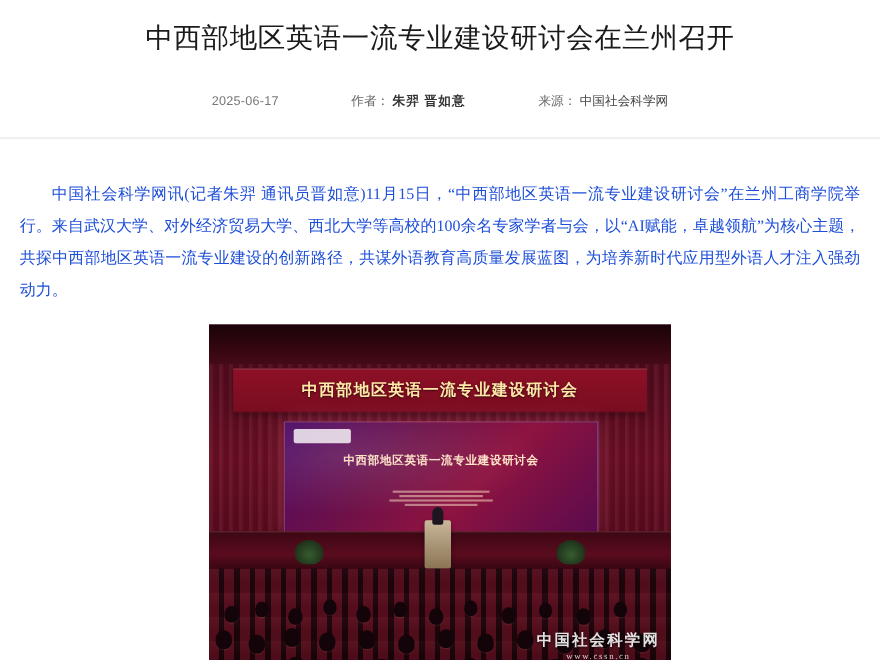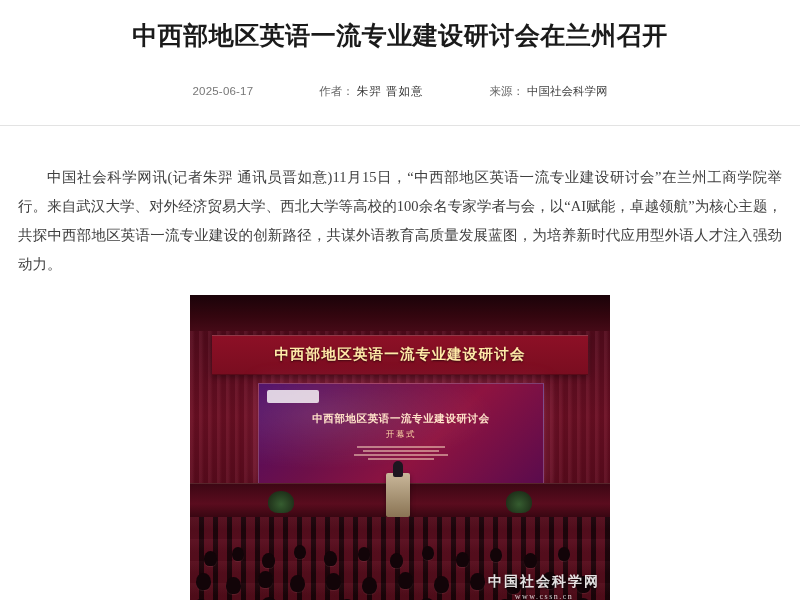--- a/index.html
+++ b/index.html
@@ -21,21 +21,21 @@
     background: #ffffff;
     box-sizing: border-box;
   }
 
   
   .article-title {
     margin: 0;
     padding: 18px 60px 0 60px;
     text-align: center;
     font-size: 25px;
-    font-weight: bold;
+    font-weight: normal;
     letter-spacing: 0.5px;
     color: #1a1a1a;
     line-height: 1.45;
     font-family: "Liberation Serif", serif;
   }
 
   
   .meta-row {
     margin-top: 30px;
     display: flex;
@@ -47,38 +47,38 @@
   }
   .meta-group {
     display: flex;
     align-items: baseline;
     gap: 3px;
     white-space: nowrap;
   }
   .meta-label { color: #666; margin-left: 40px; }
   .meta-value { color: #444; }
   .meta-date { color: #777; letter-spacing: 0.2px; }
-  .meta-author { font-weight: normal; color: #333; letter-spacing: 1px; }
+  .meta-author { font-weight: bold; color: #333; letter-spacing: 1px; }
 
   
   .divider {
     margin-top: 26px;
     height: 1px;
     background: #e3e3e3;
     width: 100%;
   }
 
   
   .body-wrap {
     padding: 22px 18px 0 18px;
   }
   .body-text {
     font-size: 14.5px;
     line-height: 2.0;
-    color: #404040;
+    color: #1d4ed8;
     text-align: justify;
     text-indent: 2em;
     font-family: "Liberation Serif", serif;
     word-break: break-all;
   }
 
   
   .figure {
     margin: 16px auto 0 auto;
     width: 420px;
@@ -321,21 +321,20 @@
         <div class="wall"></div>
         <div class="ceiling"></div>
 
         <div class="banner">
           <span class="banner-text">中西部地区英语一流专业建设研讨会</span>
         </div>
 
         <div class="screen">
           <span class="screen-logo"></span>
           <span class="screen-title">中西部地区英语一流专业建设研讨会</span>
-          <span class="screen-sub">开幕式</span>
           <span class="screen-lines">
             <i></i>
               <i></i>
               <i></i>
               <i></i>
           </span>
         </div>
 
         <div class="stage-floor"></div>
         <div class="side-flower l"></div>

